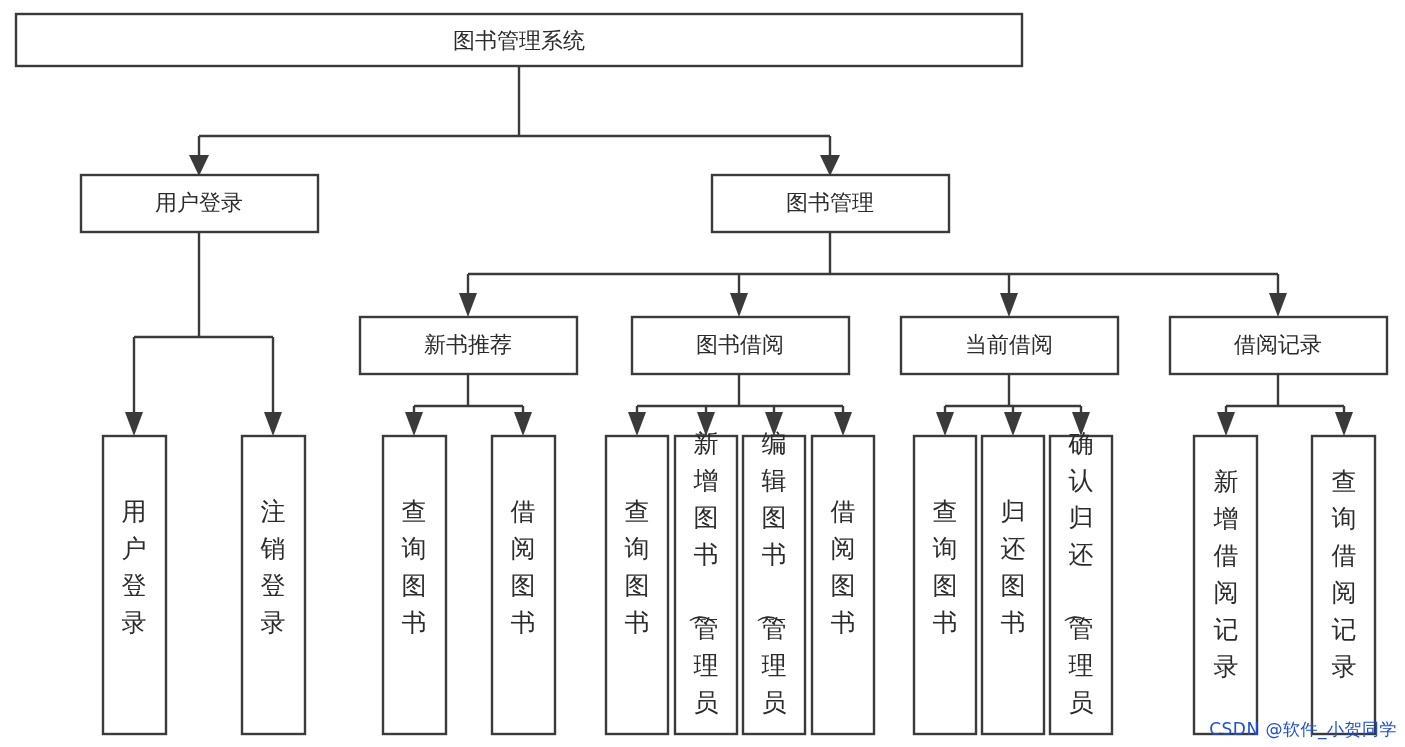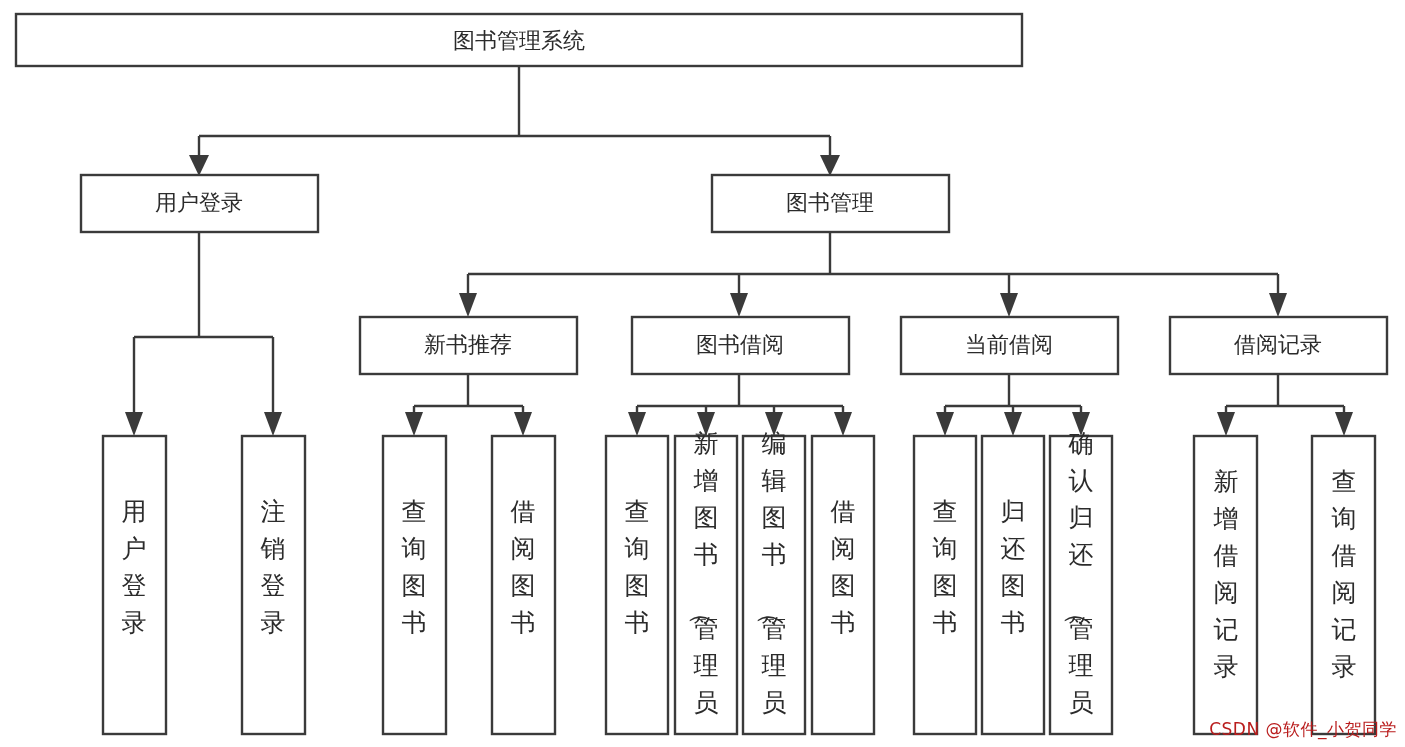--- a/index.html
+++ b/index.html
@@ -56,21 +56,21 @@
   .arrow-head {
     fill: #3a3a3a;
     stroke: none;
   }
   .watermark {
     position: absolute;
     right: 8px;
     bottom: 6px;
     font-family: "DejaVu Sans", "Liberation Sans", sans-serif;
     font-size: 17px;
-    color: #b91c1c;
+    color: #1d4ed8;
     white-space: nowrap;
     pointer-events: none;
     letter-spacing: 0.5px;
   }
 </style>
 </head>
 <body>
 
 <div id="diagram-root">
 <svg class="diagram" viewBox="0 0 1405 747" xmlns="http://www.w3.org/2000/svg">

